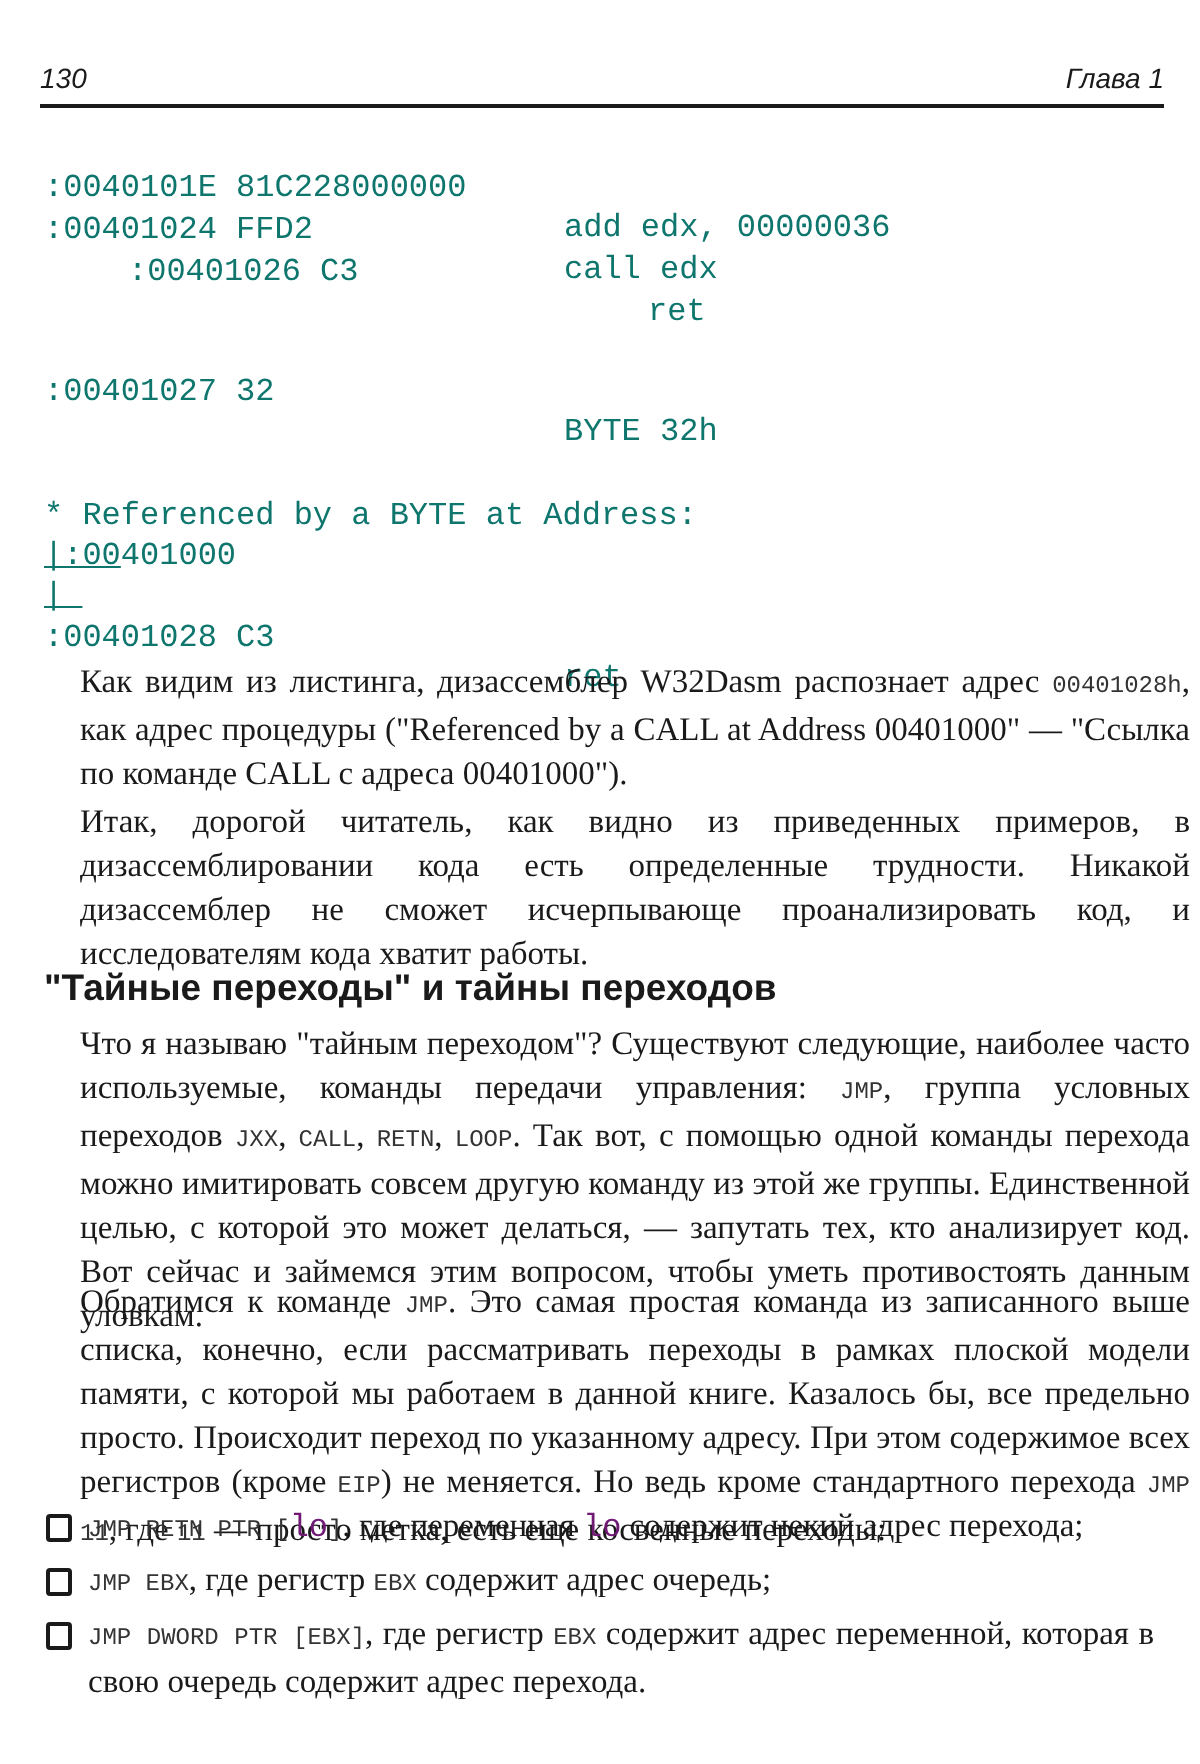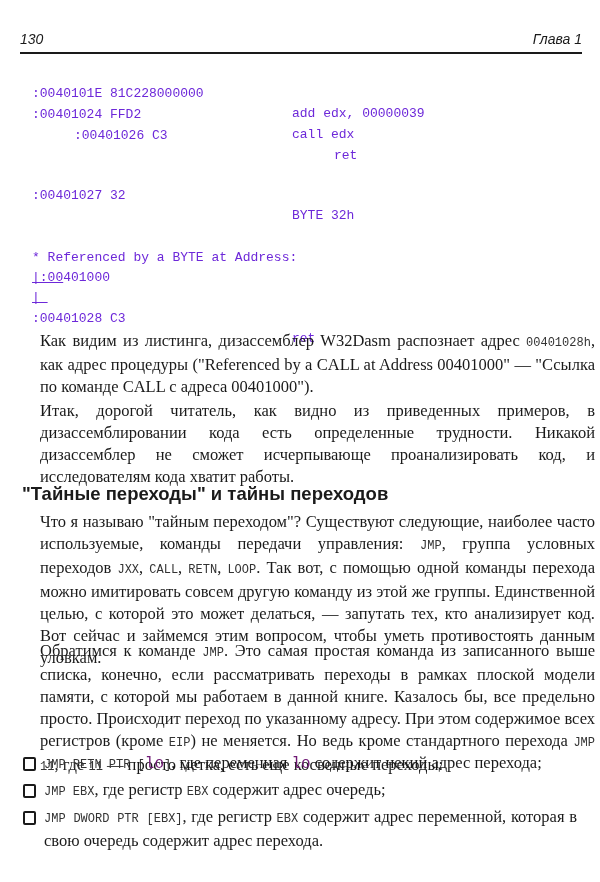--- a/index.html
+++ b/index.html
@@ -7,21 +7,21 @@
     .page { position: absolute; left: 0; top: 0; width: 600px; height: 882px; }
 
     .running-head {
       position: absolute; left: 20px; top: 30px; width: 562px; height: 22px;
       border-bottom: 2px solid #1a1a1a;
       font-family: "Liberation Sans", sans-serif; font-style: italic; font-size: 14px;
     }
     .running-head .pg { position: absolute; left: 0; top: 1px; }
     .running-head .ch { position: absolute; right: 0; top: 1px; }
 
-    .code { position: absolute; left: 32px; font-family: "Liberation Mono", monospace; font-size: 13px; line-height: 20px; white-space: pre; color: #6d28d9; }
+    .code { position: absolute; left: 22px; font-family: "Liberation Mono", monospace; font-size: 16px; line-height: 20px; white-space: pre; color: #0f766e; }
     .code .addr { position: absolute; left: 0; }
     .code .instr { position: absolute; left: 260px; }
 
     .prose {
       position: absolute; left: 40px; width: 555px;
       font-family: "Liberation Serif", serif; font-size: 16.5px; line-height: 22px;
       text-align: justify; color: #1a1a1a;
     }
     .prose p { margin: 0; }
     .mono { font-family: "Liberation Mono", monospace; font-size: 12px; color: #333; }
@@ -44,21 +44,21 @@
 
 <div class="page">
 
   <div class="running-head">
     <span class="pg">130</span>
     <span class="ch">Глава 1</span>
   </div>
 
   <div class="code" style="top:64px;">
     <span class="addr">:0040101E 81C228000000</span>
-    <span class="instr">add edx, 00000039</span>
+    <span class="instr">add edx, 00000036</span>
   </div>
   <div class="code" style="top:85px;">
     <span class="addr">:00401024 FFD2</span>
     <span class="instr">call edx</span>
   </div>
   <div class="code" style="top:106px;margin-left:42px;">
     <span class="addr">:00401026 C3</span>
     <span class="instr">ret</span>
   </div>
   <div class="code" style="top:166px;">

